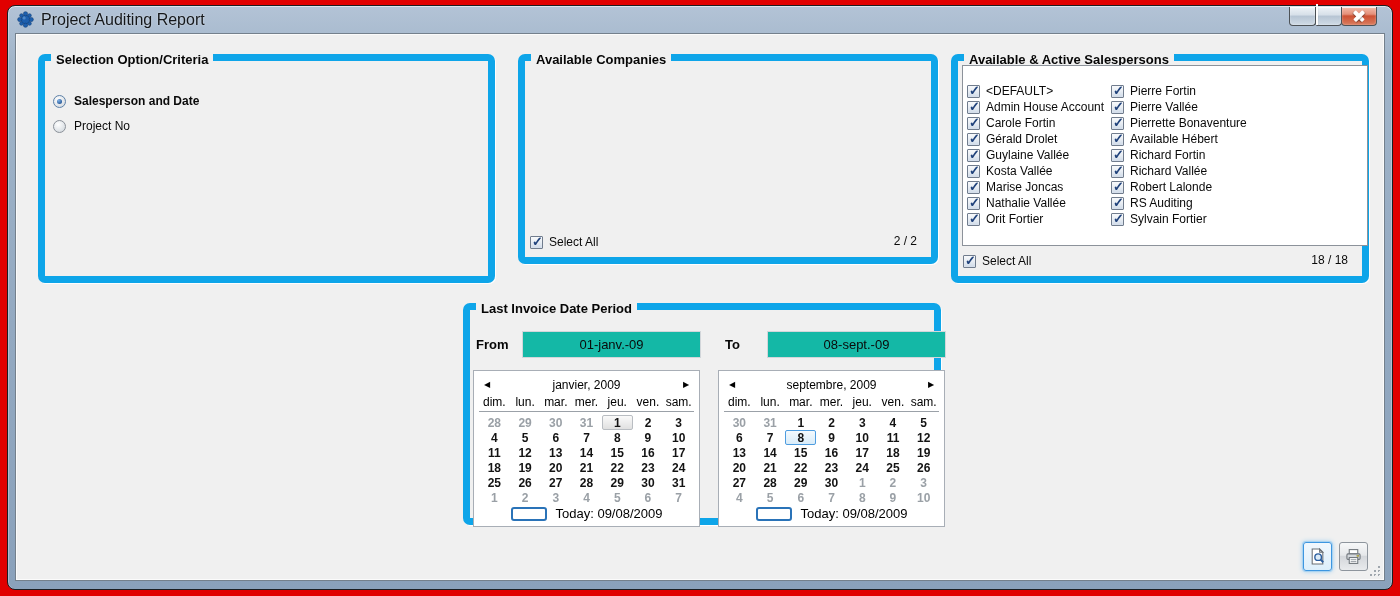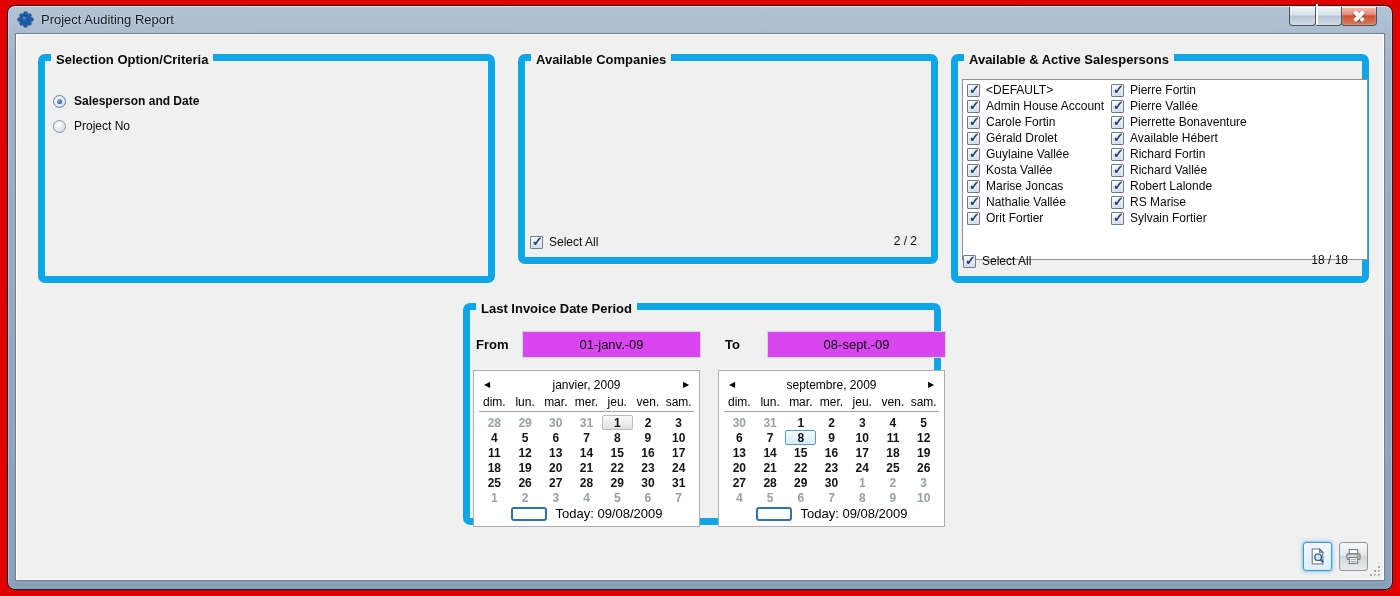--- a/index.html
+++ b/index.html
@@ -12,21 +12,21 @@
   }
   
   .window {
     position: absolute; left: 7px; top: 5px; right: 7px; bottom: 6px;
     border: 1px solid #1b1e22; border-radius: 8px;
     background: linear-gradient(180deg,#b3c3d6 0%, #a0b4c9 10%, #93a9c1 55%, #8aa1bb 100%);
     box-shadow: inset 0 1px 0 rgba(255,255,255,.55), inset 1px 0 0 rgba(255,255,255,.28), inset -1px 0 0 rgba(255,255,255,.28);
   }
   .titlebar { position: relative; height: 27px; display: flex; align-items: center; padding-left: 9px; }
   .app-icon { width: 17px; height: 17px; margin-right: 7px; flex: 0 0 auto; }
-  .title { font-size: 13px; color: #14171a; text-shadow: 0 0 2px rgba(255,255,255,.6); }
+  .title { font-size: 16px; color: #14171a; text-shadow: 0 0 2px rgba(255,255,255,.6); }
   .caption-buttons { position: absolute; top: 1px; right: 15px; display: flex; }
   .cap-btn { height: 19px; border: 1px solid #4d5257; border-top: none; border-radius: 0 0 4px 4px;
     margin-left: -1px; position: relative; cursor: default;
     box-shadow: inset 0 1px 0 rgba(255,255,255,.75), inset 0 0 2px rgba(255,255,255,.5); }
   .cap-btn.minb, .cap-btn.maxb { width: 27px;
     background: linear-gradient(180deg,#eff3f8 0%, #d6dfe8 45%, #b6c4d3 50%, #d0dbe6 100%); }
   .cap-btn.closeb { width: 36px;
     background: linear-gradient(180deg,#f5bcab 0%, #e4907a 40%, #cd5134 50%, #d97c5e 100%); }
   .gl-min { width: 10px; height: 3px; background: #fdfdfd; margin: 9px auto 0; box-shadow: 0 1px 1px rgba(0,0,0,.35); }
   .gl-max { width: 10px; height: 9px; border: 1px solid #fdfdfd; border-top-width: 3px; margin: 4px auto 0; box-shadow: 0 1px 1px rgba(0,0,0,.3); }
@@ -55,35 +55,35 @@
   .radio { width: 13px; height: 13px; border-radius: 50%; border: 1px solid #8b9199;
     background: radial-gradient(circle at 38% 32%, #ffffff, #d9dee3 75%, #c6ccd2); position: relative; }
   .radio.on { border-color: #5d81a8; }
   .radio.on::after { content:""; position:absolute; left:3px; top:3px; width:5px; height:5px; border-radius:50%;
     background: radial-gradient(circle at 35% 30%, #7fb2e8, #2d5f9e 70%, #1c3f73); }
   .radio-label { font-size: 12px; color: #0a0a0a; }
   .radio-row.selected .radio-label { font-weight: bold; }
   
   .listbox { position: absolute; background: #fff; border: 1px solid #8c929a; overflow: hidden; }
   #companies-list { left: 3px; top: 18px; width: 407px; height: 181px; padding: 4px 0 0 4px; }
-  #sp-list { left: 4px; top: 18px; width: 406px; height: 181px; padding: 2px 0 0 4px; display: flex; }
+  #sp-list { left: 4px; top: 4px; width: 406px; height: 181px; padding: 17px 0 0 4px; display: flex; }
   .sp-col { display: flex; flex-direction: column; }
   .sp-col.c1 { width: 144px; } .sp-col.c2 { flex: 1; }
   .check-row { display: flex; align-items: center; gap: 6px; height: 16px; font-size: 12px; color: #0a0a0a; }
   .cb { width: 13px; height: 13px; flex: 0 0 auto; border: 1px solid #707c8d; border-radius: 1px; position: relative;
     background: linear-gradient(180deg,#f7f9fb 0%, #e9eef4 45%, #cfdae8 100%);
     box-shadow: inset 0 0 1px #fff; }
   .cb.checked::after { content:"✓"; position:absolute; left:1px; top:-3px; font-size:13px; font-weight:bold; color:#21437c; }
   .select-all { position: absolute; left: 5px; bottom: 7px; }
   .gb-count { position: absolute; right: 14px; bottom: 9px; font-size: 12px; color: #0a0a0a; }
   
   .field-label { position: absolute; font-size: 13px; font-weight: bold; color: #060606; }
   #from-label { left: 6px;  top: 27px; }
   #to-label   { left: 255px; top: 27px; }
-  .date-field { position: absolute; background: #d946ef; border: 1px solid #d2d6da; text-align: center;
+  .date-field { position: absolute; background: #14b8a6; border: 1px solid #d2d6da; text-align: center;
     font-size: 13px; line-height: 25px; color: #0a0a0a; height: 27px; width: 179px; top: 21px; }
   #from-field { left: 52px; } #to-field { left: 297px; }
   
   .calendar { position: absolute; top: 60px; width: 227px; height: 157px; background: #fff; border: 1px solid #a8aeb6; }
   #cal-from { left: 3px; } #cal-to { left: 248px; }
   .cal-nav { position: relative; height: 20px; margin-top: 4px; display: flex; align-items: center; justify-content: center; }
   .cal-month { font-size: 12px; color: #000; }
   .cal-arrow { position: absolute; top: 1px; width: 16px; height: 16px; display:flex; align-items:center; justify-content:center;
     font-size: 8px; color: #000; }
   .cal-arrow.left { left: 5px; } .cal-arrow.right { right: 5px; }
@@ -230,21 +230,21 @@
             <div class="check-row">
               <span class="cb checked"></span>
               <span class="check-label">Richard Vallée</span>
             </div>
             <div class="check-row">
               <span class="cb checked"></span>
               <span class="check-label">Robert Lalonde</span>
             </div>
             <div class="check-row">
               <span class="cb checked"></span>
-              <span class="check-label">RS Marise</span>
+              <span class="check-label">RS Auditing</span>
             </div>
             <div class="check-row">
               <span class="cb checked"></span>
               <span class="check-label">Sylvain Fortier</span>
             </div>
           </div>
       </div>
       <div class="check-row select-all">
         <span class="cb checked"></span>
         <span class="check-label">Select All</span>

